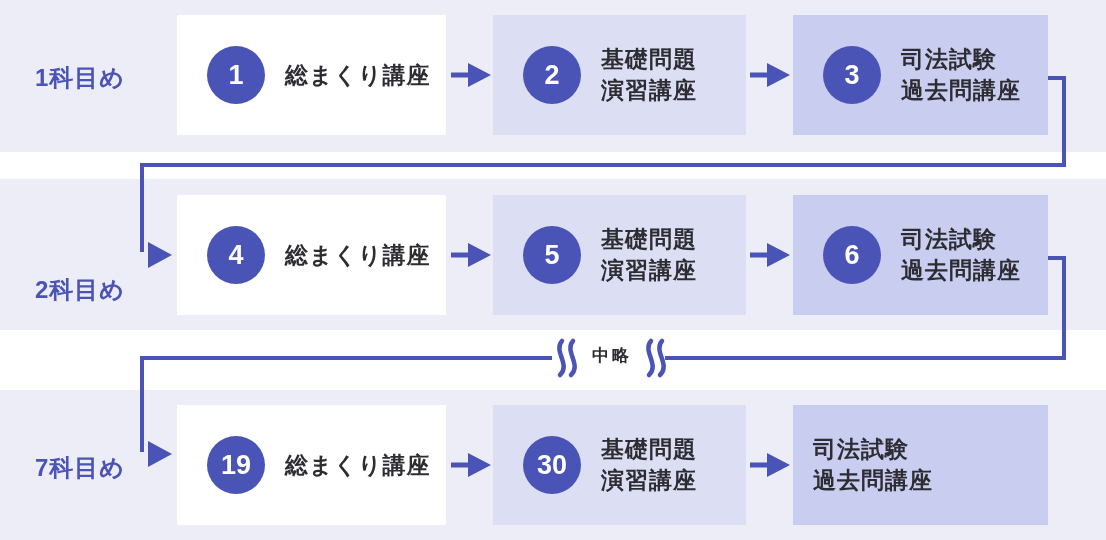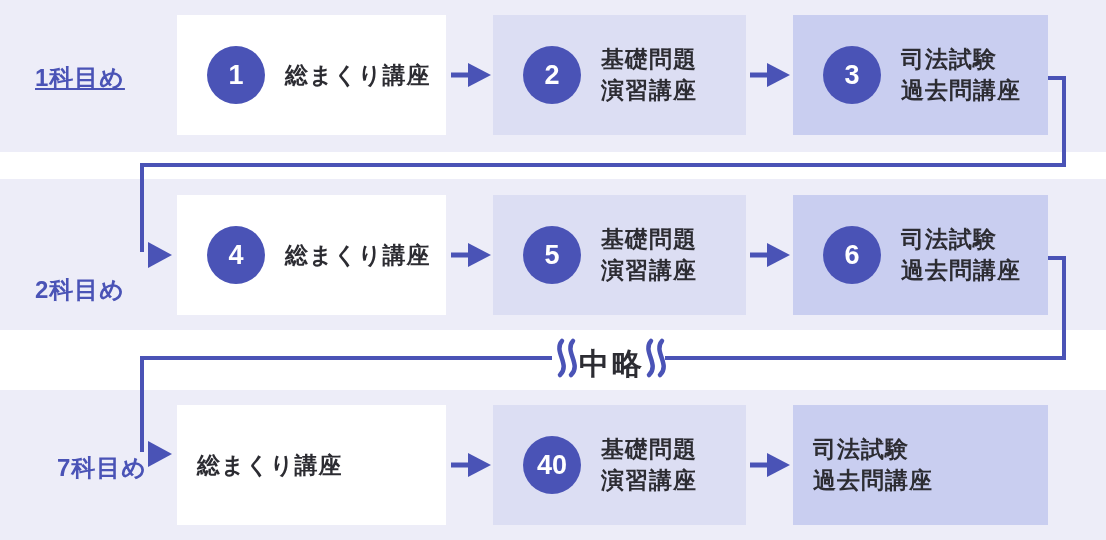--- a/index.html
+++ b/index.html
@@ -24,21 +24,21 @@
 
   .connectors{position:absolute;left:0;top:0;width:1106px;height:540px;pointer-events:none;}
   .connectors path{stroke:var(--accent);stroke-width:4;fill:none;}
   .connectors polygon{fill:var(--accent);}
   .connectors .wave{stroke:var(--accent);stroke-width:4.5;fill:none;stroke-linecap:round;}
 
   .row-label{
     position:absolute;left:35px;width:130px;
     color:var(--accent);font-size:24px;font-weight:bold;letter-spacing:1px;
   }
-  .rl1{top:62px;text-decoration:underline;} .rl2{top:242px;margin-top:32px;} .rl3{top:452px;margin-left:22px;}
+  .rl1{top:62px;} .rl2{top:242px;margin-top:32px;} .rl3{top:452px;}
 
   .step{
     position:absolute;height:120px;display:flex;align-items:center;box-sizing:border-box;
   }
   .r1 .step{top:15px;} .r2 .step{top:195px;} .r3 .step{top:405px;}
   .step.c1{left:177px;width:269px;background:var(--step1-bg);}
   .step.c2{left:493px;width:253px;background:var(--step2-bg);}
   .step.c3{left:793px;width:255px;background:var(--step3-bg);}
 
   .badge{
@@ -53,21 +53,21 @@
   .title span{display:block;}
 
   .arrow{position:absolute;width:42px;height:30px;}
   .r1 .arrow{top:60px;} .r2 .arrow{top:240px;} .r3 .arrow{top:450px;}
   .arrow.a1{left:450px;} .arrow.a2{left:749px;}
   .arrow line{stroke:var(--accent);stroke-width:5;}
   .arrow polygon{fill:var(--accent);}
 
   .omission-label{
     position:absolute;left:578px;top:344px;width:68px;text-align:center;
-    color:var(--text-dark);font-size:30px;font-weight:bold;letter-spacing:3px;
+    color:var(--text-dark);font-size:17px;font-weight:bold;letter-spacing:3px;
   }
 </style>
 </head>
 <body>
 
 <div class="canvas">
 
   <div class="band band1"></div>
   <div class="band band2"></div>
   <div class="band band3"></div>
@@ -156,31 +156,32 @@
         <span>過去問講座</span>
       </div>
     </div>
   </div>
 
   <div class="omission-label">中略</div>
 
   <div class="row r3">
     <div class="row-label rl3">7科目め</div>
     <div class="step c1">
+      <div class="badge">19</div>
       <div class="title">
         <span>総まくり講座</span>
         <span></span>
       </div>
     </div>
     <svg class="arrow a1" viewBox="0 0 42 30">
       <line x1="1" y1="15" x2="22" y2="15"></line>
         <polygon points="18,3 18,27 41,15"></polygon>
     </svg>
     <div class="step c2">
-      <div class="badge">40</div>
+      <div class="badge">30</div>
       <div class="title">
         <span>基礎問題</span>
         <span>演習講座</span>
       </div>
     </div>
     <svg class="arrow a2" viewBox="0 0 42 30">
       <line x1="1" y1="15" x2="22" y2="15"></line>
         <polygon points="18,3 18,27 41,15"></polygon>
     </svg>
     <div class="step c3">

